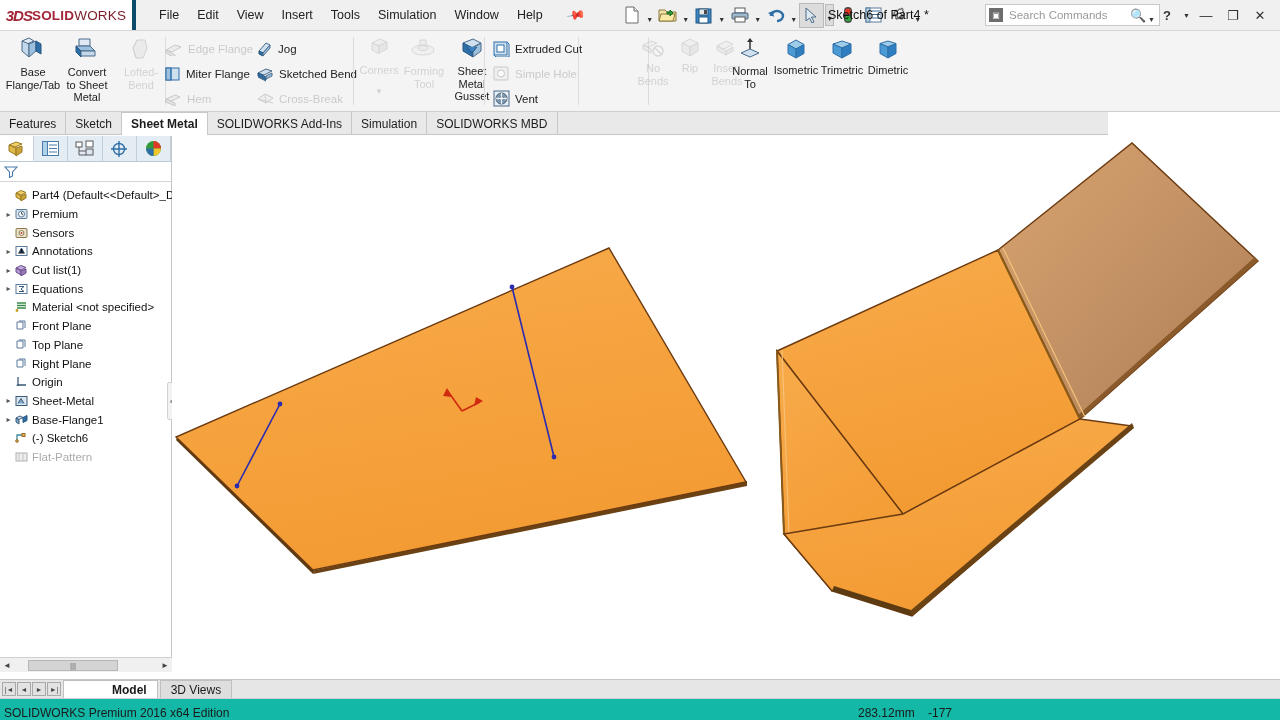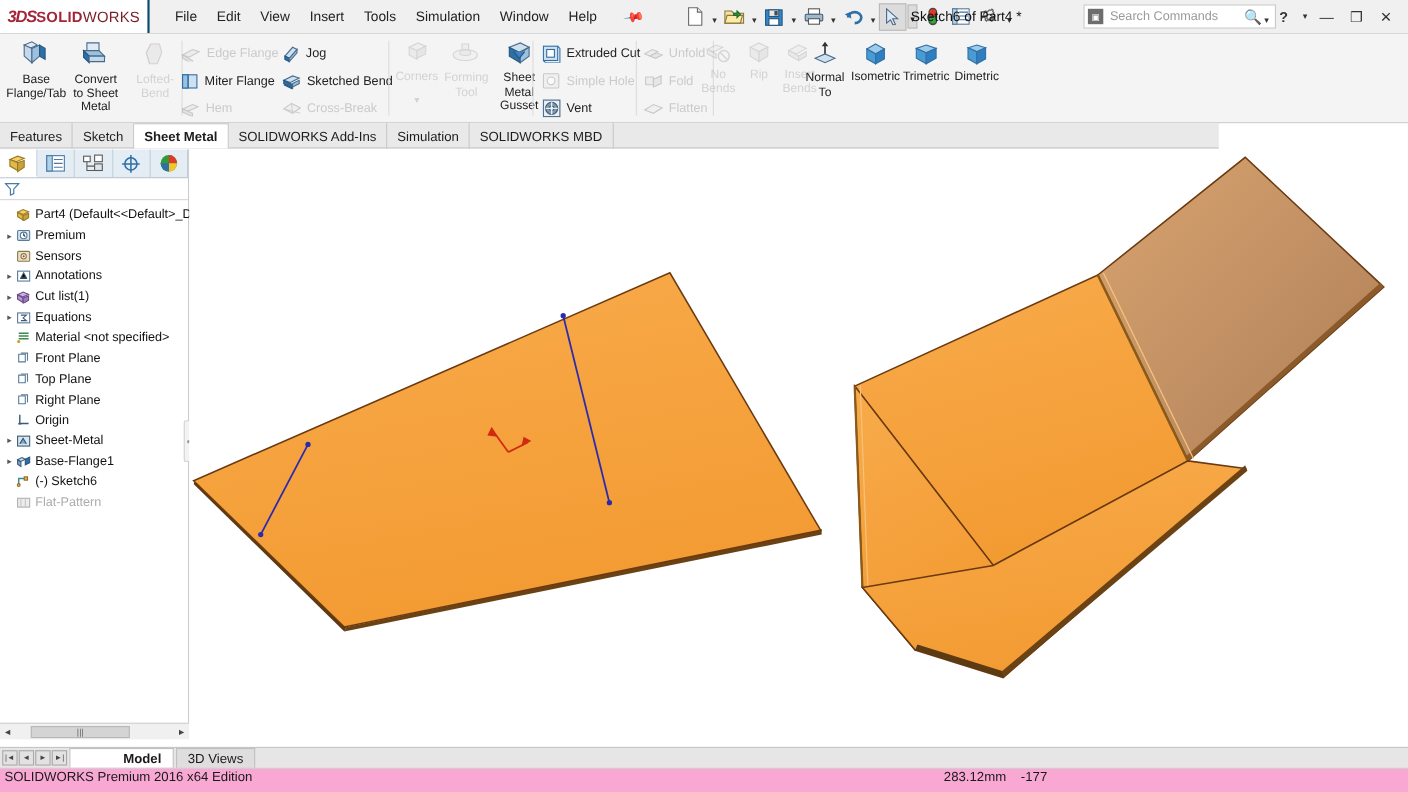--- a/index.html
+++ b/index.html
@@ -15,21 +15,21 @@
 
   
   .titlebar {
     position: absolute; top: 0; left: 0; width: 1280px; height: 31px;
     background: #f0f0f0;
     border-bottom: 1px solid #d6d6d6;
     display: flex; align-items: center;
   }
   .logo-box {
     width: 136px; height: 30px; background: #fff;
-    border-right: 2px solid #0c4a6e;
+    border-right: 4px solid #0c4a6e;
     display: flex; align-items: center; justify-content: center;
     flex: none;
   }
   .logo-ds { color: #a32638; font-weight: bold; font-size: 15px;
              font-style: italic; letter-spacing: -1px; }
   .logo-sw { font-size: 13.5px; font-weight: bold; color: #a32638; letter-spacing: .2px;}
   .logo-sw i { font-weight: normal; font-style: normal; color: #7a1c28;}
   .menubar { display: flex; align-items: center; margin-left: 14px; gap: 0px; }
   .menubar span {
     padding: 4px 9px; font-size: 12.5px; color: #222; cursor: default;
@@ -143,22 +143,22 @@
     background: #e6e6e6; border-top: 1px solid #c6c6c6; display: flex; align-items: flex-end;
   }
   .navbtns { display:flex; align-items:center; padding-left:2px; padding-bottom:2px; gap:1px;}
   .navb { width: 14px; height: 14px; border: 1px solid #a9a9a9; background: #e2e2e2;
           display:flex;align-items:center;justify-content:center;font-size:7px;color:#444;}
   .mtab { height: 18px; padding: 0 10px; display:flex; align-items:center; font-size:12px;
           border:1px solid #c0c0c0; border-bottom:none; background:#dedede; margin-left:2px; cursor:default;}
   .mtab.active { background:#fff; font-weight:bold;padding-left:48px; }
   .statusbar {
     position: absolute; bottom: 0; left: 0; width: 1280px; height: 22px;
-    background: #f9a8d4; border-top: 1px solid #cfcfcf;
-    display: flex; align-items: flex-start; font-size: 12px; color: #1a1a1a;
+    background: #14b8a6; border-top: 1px solid #cfcfcf;
+    display: flex; align-items: flex-end; font-size: 12px; color: #1a1a1a;
   }
   .st-left { padding-left: 4px; }
   .st-coord { position: absolute; left: 858px; }
   .st-coord2 { position: absolute; left: 928px; }
 </style>
 </head>
 <body>
 
 <div id="app">
 
@@ -409,42 +409,20 @@
             <rect x="1" y="1" width="15" height="15" fill="#e8eef4" stroke="#4a6a8a"></rect>
             <circle cx="8.5" cy="8.5" r="5.5" fill="#7f97ab" stroke="#3a5a78"></circle>
             <circle cx="8.5" cy="8.5" r="2" fill="#e8eef4" stroke="#3a5a78"></circle>
             <path d="M8.5 3v11M3 8.5h11" stroke="#e8eef4" stroke-width="1.3"></path>
           </svg>
         <span class="sm-lbl">Vent</span>
       </div>
     </div>
     <div class="rsep" style="left:578px;"></div>
 
-    <div class="rgroup" style="left:581px; flex-direction:column; padding-top:5px;">
-      <div class="sm-btn dis" style="width:62px">
-        <svg class="icn" width="18" height="16" viewBox="0 0 18 16">
-            <path d="M1 8l7-4 5 2-7 4z" fill="#e8e8e8" stroke="#a5a5a5"></path>
-            <path d="M6 10l6-3 5 2-6 3z" fill="#dcdcdc" stroke="#a5a5a5"></path>
-          </svg>
-        <span class="sm-lbl">Unfold</span>
-      </div>
-      <div class="sm-btn dis" style="width:62px">
-        <svg class="icn" width="18" height="16" viewBox="0 0 18 16">
-            <path d="M2 4h7v7H2z" fill="#e8e8e8" stroke="#a5a5a5"></path>
-            <path d="M9 6l7-3v7l-7 3z" fill="#dcdcdc" stroke="#a5a5a5"></path>
-          </svg>
-        <span class="sm-lbl">Fold</span>
-      </div>
-      <div class="sm-btn dis" style="width:62px">
-        <svg class="icn" width="18" height="13" viewBox="0 0 18 13">
-            <path d="M1 8l8-5 8 3-8 5z" fill="#ececec" stroke="#a5a5a5"></path>
-          </svg>
-        <span class="sm-lbl">Flatten</span>
-      </div>
-    </div>
     <div class="rsep" style="left:648px;"></div>
 
     <div class="rgroup" style="left:632px;">
       <div class="big-btn dis" style="width:42px">
         <svg class="icn" width="26" height="22" viewBox="0 0 26 22">
             <path d="M3 8l8-4 6 2-8 4z" fill="#e8e8e8" stroke="#a5a5a5"></path>
             <path d="M3 8v4l8 4v-4z" fill="#dcdcdc" stroke="#a5a5a5"></path>
             <circle cx="18" cy="14" r="5" fill="none" stroke="#a5a5a5" stroke-width="1.4"></circle>
             <path d="M14.5 10.5l7 7" stroke="#a5a5a5" stroke-width="1.4"></path>
           </svg>

